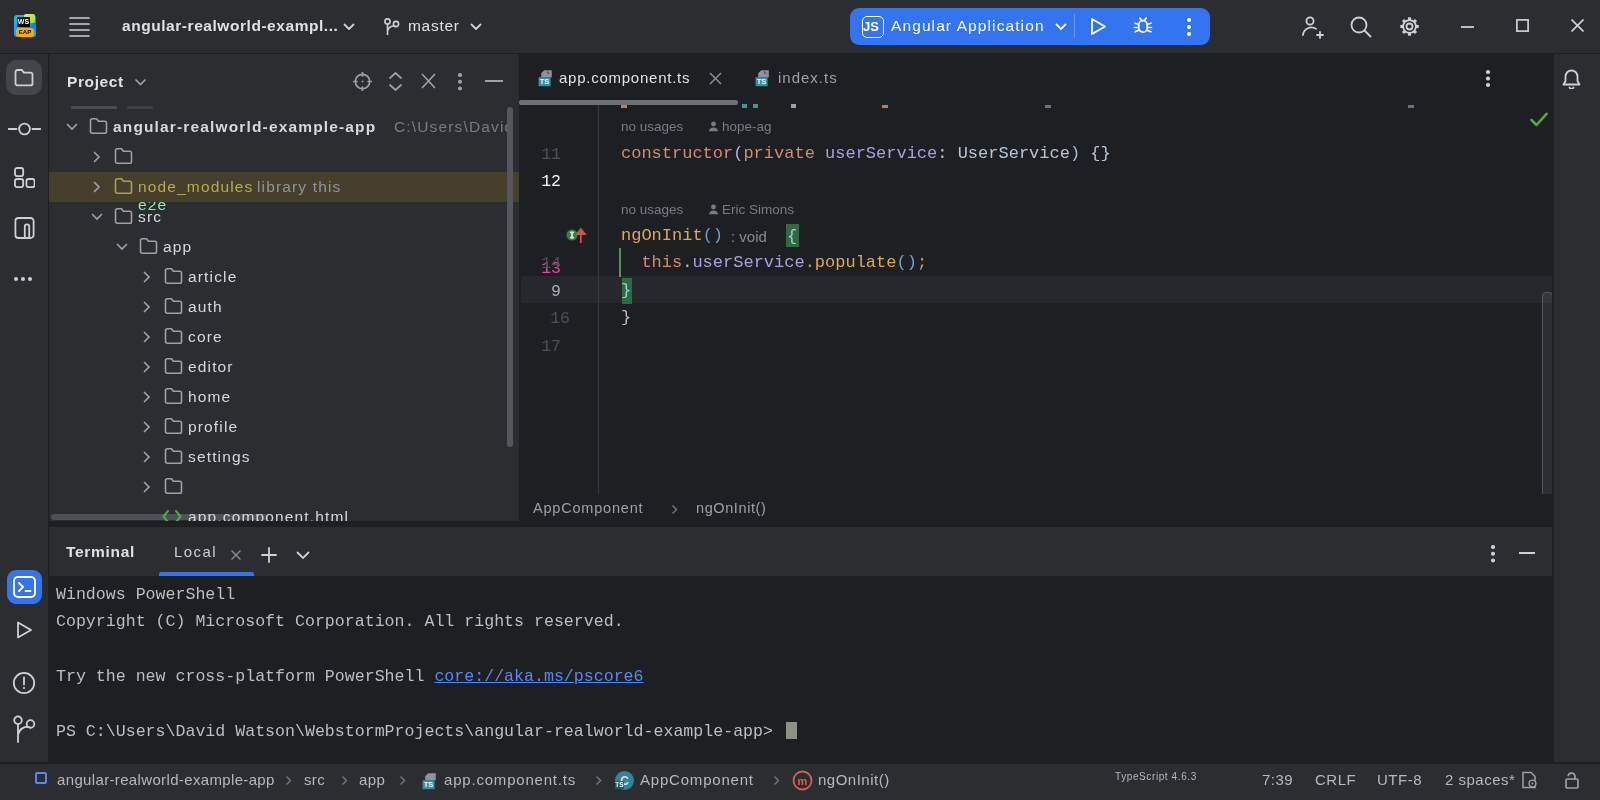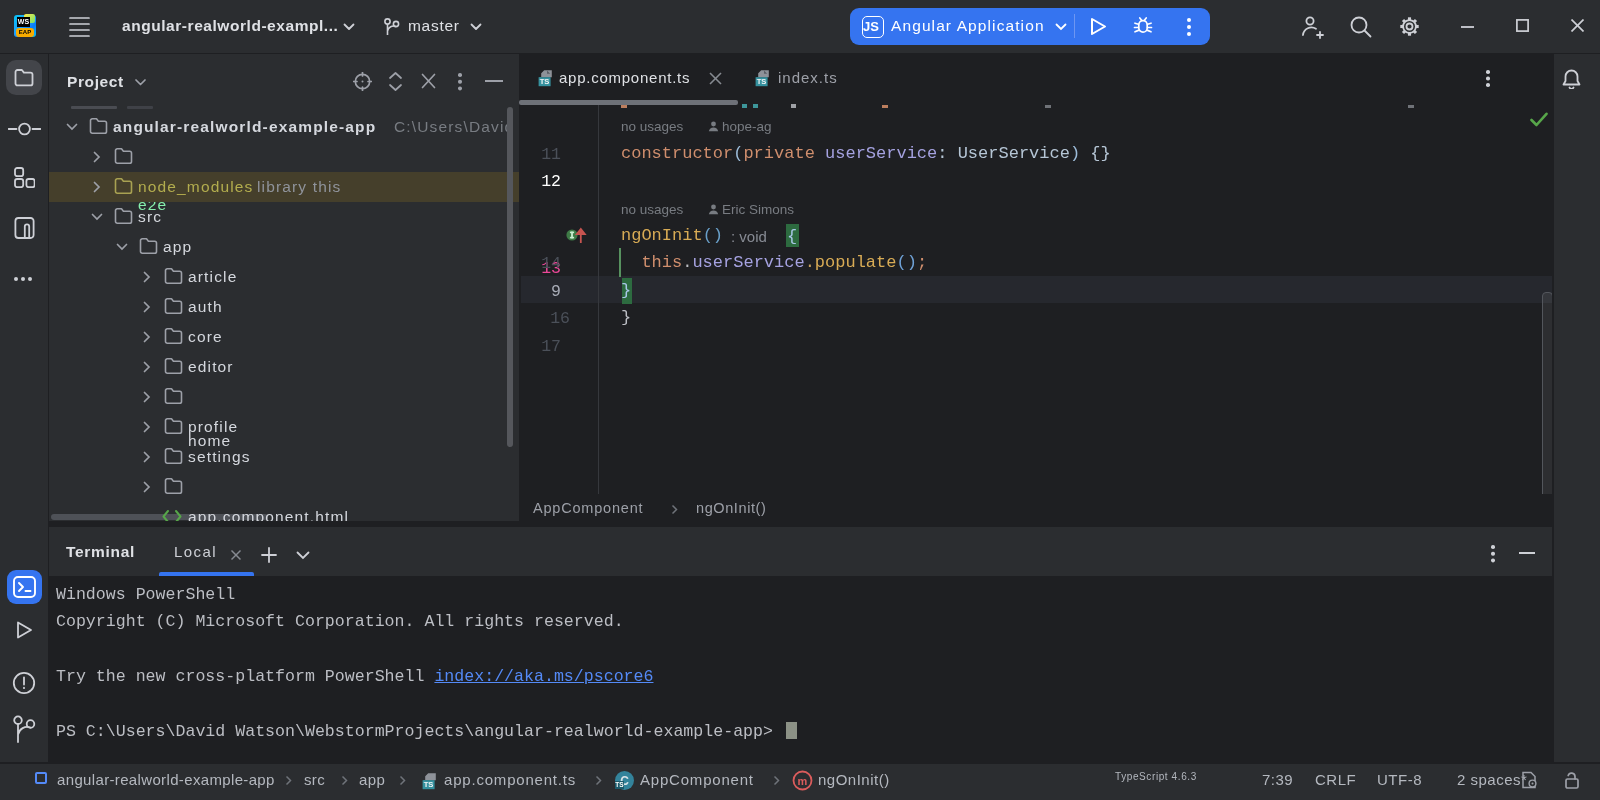--- a/index.html
+++ b/index.html
@@ -272,21 +272,21 @@
         <svg class="abs" style="left:115px;top:303px;" width="19" height="18" viewBox="0 0 19 18">
           <path d="M1.5 3.6 a1.8 1.8 0 0 1 1.8 -1.8 h4.2 l1.9 2.4 h6.3 a1.8 1.8 0 0 1 1.8 1.8 v8.4 a1.8 1.8 0 0 1 -1.8 1.8 h-12.4 a1.8 1.8 0 0 1 -1.8 -1.8 z" stroke="#9DA0A8" stroke-width="1.6" fill="none" stroke-linejoin="round"></path>
         </svg>
         <div class="abs" style="left:139px;top:304px;color:#D5D8DE;white-space:nowrap;">editor</div>
         <svg class="abs" style="left:94px;top:337px;" width="8" height="12" viewBox="0 0 8 12">
           <path d="M1.5 1.5 L6 6 L1.5 10.5" stroke="#9DA0A8" stroke-width="1.7" fill="none" stroke-linecap="round"></path>
         </svg>
         <svg class="abs" style="left:115px;top:333px;" width="19" height="18" viewBox="0 0 19 18">
           <path d="M1.5 3.6 a1.8 1.8 0 0 1 1.8 -1.8 h4.2 l1.9 2.4 h6.3 a1.8 1.8 0 0 1 1.8 1.8 v8.4 a1.8 1.8 0 0 1 -1.8 1.8 h-12.4 a1.8 1.8 0 0 1 -1.8 -1.8 z" stroke="#9DA0A8" stroke-width="1.6" fill="none" stroke-linejoin="round"></path>
         </svg>
-        <div class="abs" style="left:139px;top:334px;color:#D5D8DE;white-space:nowrap;margin-top:44px;">home</div>
+        <div class="abs" style="left:139px;top:334px;color:#D5D8DE;white-space:nowrap;">home</div>
         <svg class="abs" style="left:94px;top:367px;" width="8" height="12" viewBox="0 0 8 12">
           <path d="M1.5 1.5 L6 6 L1.5 10.5" stroke="#9DA0A8" stroke-width="1.7" fill="none" stroke-linecap="round"></path>
         </svg>
         <svg class="abs" style="left:115px;top:363px;" width="19" height="18" viewBox="0 0 19 18">
           <path d="M1.5 3.6 a1.8 1.8 0 0 1 1.8 -1.8 h4.2 l1.9 2.4 h6.3 a1.8 1.8 0 0 1 1.8 1.8 v8.4 a1.8 1.8 0 0 1 -1.8 1.8 h-12.4 a1.8 1.8 0 0 1 -1.8 -1.8 z" stroke="#9DA0A8" stroke-width="1.6" fill="none" stroke-linejoin="round"></path>
         </svg>
         <div class="abs" style="left:139px;top:364px;color:#D5D8DE;white-space:nowrap;">profile</div>
         <svg class="abs" style="left:94px;top:397px;" width="8" height="12" viewBox="0 0 8 12">
           <path d="M1.5 1.5 L6 6 L1.5 10.5" stroke="#9DA0A8" stroke-width="1.7" fill="none" stroke-linecap="round"></path>
         </svg>
@@ -438,21 +438,21 @@
 
   <div class="abs" style="left:1491px;top:545px;width:3.6px;height:3.6px;background:#CED0D6;border-radius:50%;box-shadow:0 6.7px 0 #CED0D6,0 13.4px 0 #CED0D6;"></div>
   <svg class="abs" style="left:1519px;top:552px;" width="16" height="2" viewBox="0 0 16 2">
       <line x1="0" y1="1" x2="16" y2="1" stroke="#CED0D6" stroke-width="2"></line>
     </svg>
 
   <div class="abs mono" style="left:49px;top:577px;width:1503px;height:185px;background:#1E1F22;"></div>
   <div class="abs mono" id="termtext" style="left:56px;top:581px;font-size:16.6px;line-height:27.4px;color:#BCBEC4;white-space:pre;">Windows PowerShell
 Copyright (C) Microsoft Corporation. All rights reserved.
 
-<span>Try the new cross-platform PowerShell </span><span style="color:#548AF7;text-decoration:underline;">index://aka.ms/pscore6</span>
+<span>Try the new cross-platform PowerShell </span><span style="color:#548AF7;text-decoration:underline;">core://aka.ms/pscore6</span>
 
 PS C:\Users\David Watson\WebstormProjects\angular-realworld-example-app&gt;<span style="display:inline-block;width:11px;height:17px;background:#8C9186;vertical-align:-3px;margin-left:13px;"></span></div>
 
   <div class="abs" id="statusbar" style="left:0;top:763px;width:1600px;height:37px;background:#2B2D30;border-top:1px solid #1E1F22;"></div>
   <div class="abs" style="left:35px;top:772px;width:8px;height:8px;border:2px solid #548AF7;border-radius:2px;"></div>
 
 <div class="abs" style="left:57px;top:771px;font-size:15px;letter-spacing:0.35px;color:#B4B8BF;white-space:nowrap;">angular-realworld-example-app</div>
     <svg class="abs" style="left:285px;top:775px;" width="7" height="11" viewBox="0 0 7 11">
       <path d="M1.5 1.5 L5.5 5.5 L1.5 9.5" stroke="#6F737A" stroke-width="1.5" fill="none"></path>
     </svg>
@@ -485,21 +485,21 @@
     </svg>
     <svg class="abs" style="left:792px;top:770px;" width="21" height="21" viewBox="0 0 21 21">
       <circle cx="10.5" cy="10.5" r="9" fill="none" stroke="#DB5C5C" stroke-width="1.8"></circle>
       <text x="10.5" y="14.6" font-family="Liberation Sans" font-size="11" font-weight="bold" fill="#DB5C5C" text-anchor="middle">m</text>
     </svg>
     <div class="abs" style="left:818px;top:771px;font-size:15px;letter-spacing:0.5px;color:#B4B8BF;white-space:nowrap;">ngOnInit()</div>
     <div class="abs" style="left:1115px;top:771px;font-size:10px;letter-spacing:0.6px;color:#B4B8BF;white-space:nowrap;">TypeScript 4.6.3</div>
     <div class="abs" style="left:1262px;top:771px;font-size:15px;letter-spacing:0.5px;color:#B4B8BF;white-space:nowrap;">7:39</div>
     <div class="abs" style="left:1315px;top:771px;font-size:15px;letter-spacing:0.5px;color:#B4B8BF;white-space:nowrap;">CRLF</div>
     <div class="abs" style="left:1377px;top:771px;font-size:15px;letter-spacing:0.5px;color:#B4B8BF;white-space:nowrap;">UTF-8</div>
-    <div class="abs" style="left:1445px;top:771px;font-size:15px;letter-spacing:0.5px;color:#B4B8BF;white-space:nowrap;margin-left:12px;">2 spaces*</div>
+    <div class="abs" style="left:1445px;top:771px;font-size:15px;letter-spacing:0.5px;color:#B4B8BF;white-space:nowrap;">2 spaces*</div>
     <svg class="abs" style="left:1520px;top:771px;" width="18" height="18" viewBox="0 0 18 18">
       <path d="M3 1.5 h8 l4 4 v11 h-12 z" fill="none" stroke="#9DA0A8" stroke-width="1.5"></path>
       <circle cx="12.5" cy="12.5" r="3.4" fill="#2B2D30" stroke="#9DA0A8" stroke-width="1.4"></circle>
       <circle cx="12.5" cy="12.5" r="1" fill="#9DA0A8"></circle>
     </svg>
     <svg class="abs" style="left:1564px;top:771px;" width="16" height="18" viewBox="0 0 16 18">
       <rect x="2" y="8" width="12" height="9" rx="1.5" fill="none" stroke="#9DA0A8" stroke-width="1.7"></rect>
       <path d="M11 8 V5.5 a3.5 3.5 0 0 0 -6.8 -1" fill="none" stroke="#9DA0A8" stroke-width="1.7" stroke-linecap="round"></path>
     </svg>
   </div>

